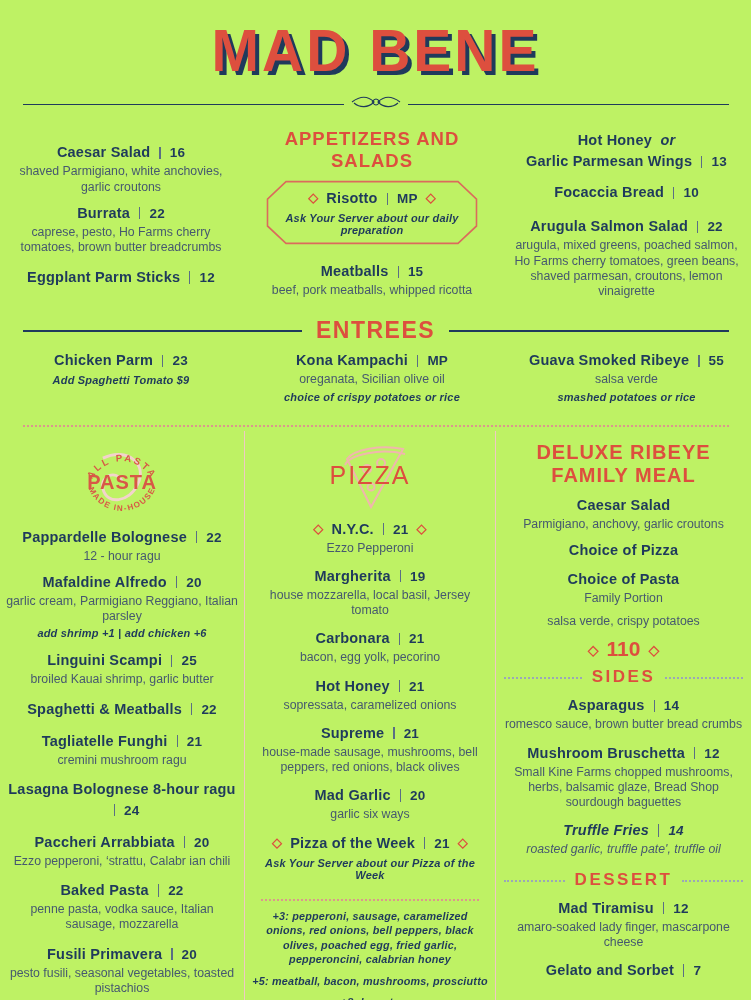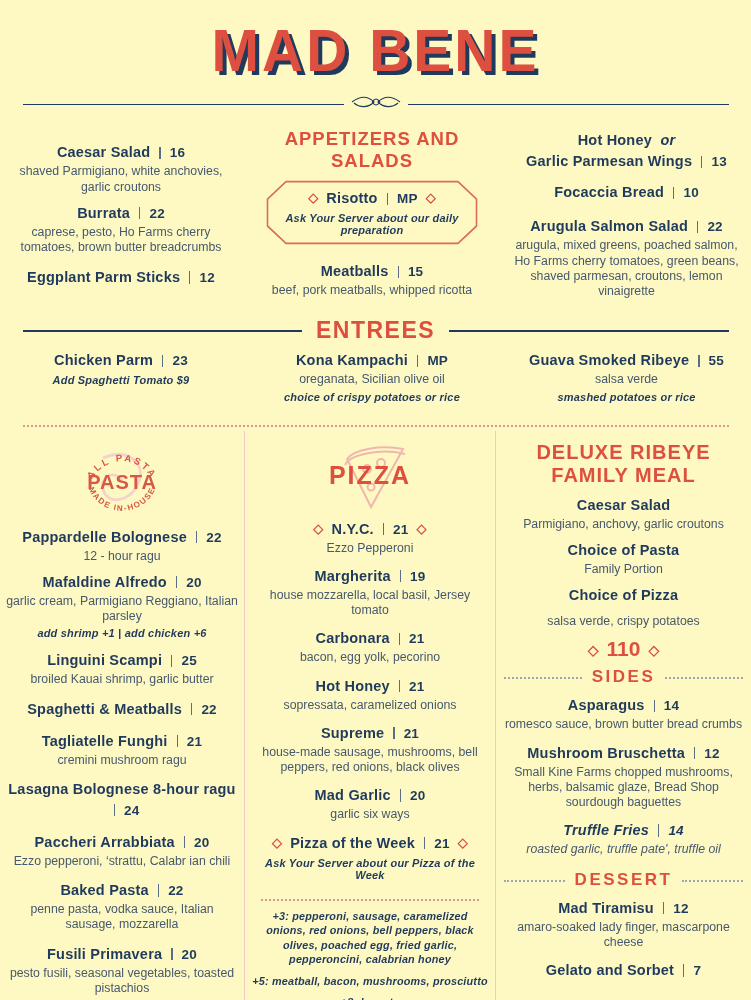--- a/index.html
+++ b/index.html
@@ -1,17 +1,17 @@
 <!DOCTYPE html>
 <html><head>
 <meta charset="utf-8">
 <style>
   * { margin:0; padding:0; box-sizing:border-box; }
   body { background:#fff; font-family:"Liberation Sans", sans-serif; }
-  .page { width:751px; height:1000px; margin:0 auto; background:#fef9c3; overflow:hidden;
+  .page { width:751px; height:1000px; margin:0 auto; background:#bef264; overflow:hidden;
           color:#1F3A5C; position:relative; padding-top:16px; }
 
   
   .logo { text-align:center; font-size:57px; font-weight:bold; letter-spacing:3px;
           color:#DD4F3E; text-shadow:4px 4px 0 #1F3A5C; transform:scaleY(1.04);
           line-height:1.2; }
   .topdivider { display:flex; align-items:center; width:706px; margin:10px auto 4px; }
   .topdivider .line { flex:1; height:0; border-top:1.6px solid #1F3A5C; }
   .topdivider svg { margin:0 6px; }
 
@@ -49,21 +49,21 @@
   .main3 { display:grid; grid-template-columns:244px 251px 256px; width:751px; margin-top:4px; }
   .mcol { padding:8px 6px 0; }
   .mcol + .mcol { border-left:1.4px solid #F0C9C3; }
 
   
   .stamp-wrap { text-align:center; height:84px; margin-bottom:4px; }
 
   
   .pizza-logo { position:relative; height:78px; text-align:center; margin-bottom:2px; }
   .pizza-logo svg { position:absolute; left:50%; top:2px; transform:translateX(-44%); }
-  .pizza-title { position:relative; top:22px; color:#DD4F3E; font-size:25px; font-weight:bold; letter-spacing:2px; }
+  .pizza-title { position:relative; top:22px; color:#DD4F3E; font-size:25px; font-weight:normal; letter-spacing:2px; }
 
   .inline-dots { border-top:2.5px dotted #DB978D; margin:8px 10px; }
   .toppings p { font-size:10.8px; font-weight:bold; font-style:italic; color:#1F3A5C;
                 text-align:center; line-height:1.35; margin-bottom:7px; letter-spacing:0.2px; }
 
   
   .fam-title { text-align:center; color:#DD4F3E; font-size:20px; font-weight:bold;
                letter-spacing:1px; line-height:1.15; margin:2px 0 8px; }
   .bigprice { text-align:center; color:#DD4F3E; font-size:21px; font-weight:bold; margin:6px 0 6px; }
   .bigprice .dia { font-size:14px; }
@@ -274,25 +274,25 @@
     <div class="mcol">
       <div class="fam-title">
         <span>DELUXE RIBEYE</span><br>
         <span>FAMILY MEAL</span>
       </div>
       <div class="item">
         <div class="iname">Caesar Salad</div>
         <div class="idesc">Parmigiano, anchovy, garlic croutons</div>
       </div>
       <div class="item">
+        <div class="iname">Choice of Pizza</div>
+      </div>
+      <div class="item">
         <div class="iname">Choice of Pasta</div>
         <div class="idesc">Family Portion</div>
-      </div>
-      <div class="item">
-        <div class="iname">Choice of Pizza</div>
       </div>
       <div class="item">
         <div class="idesc">salsa verde, crispy potatoes</div>
       </div>
       <div class="bigprice"><span class="dia">◇</span><span>110</span><span class="dia">◇</span></div>
 
       <div class="subhead">
         <div class="dots"></div>
         <div class="t">SIDES</div>
         <div class="dots"></div>

